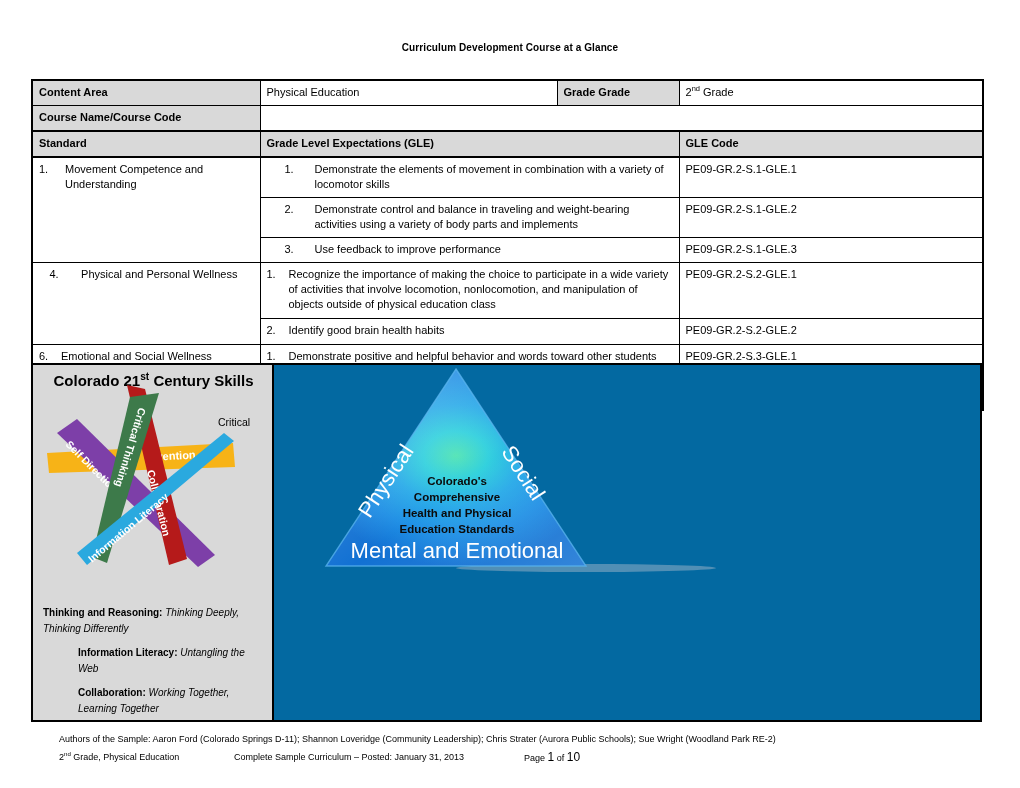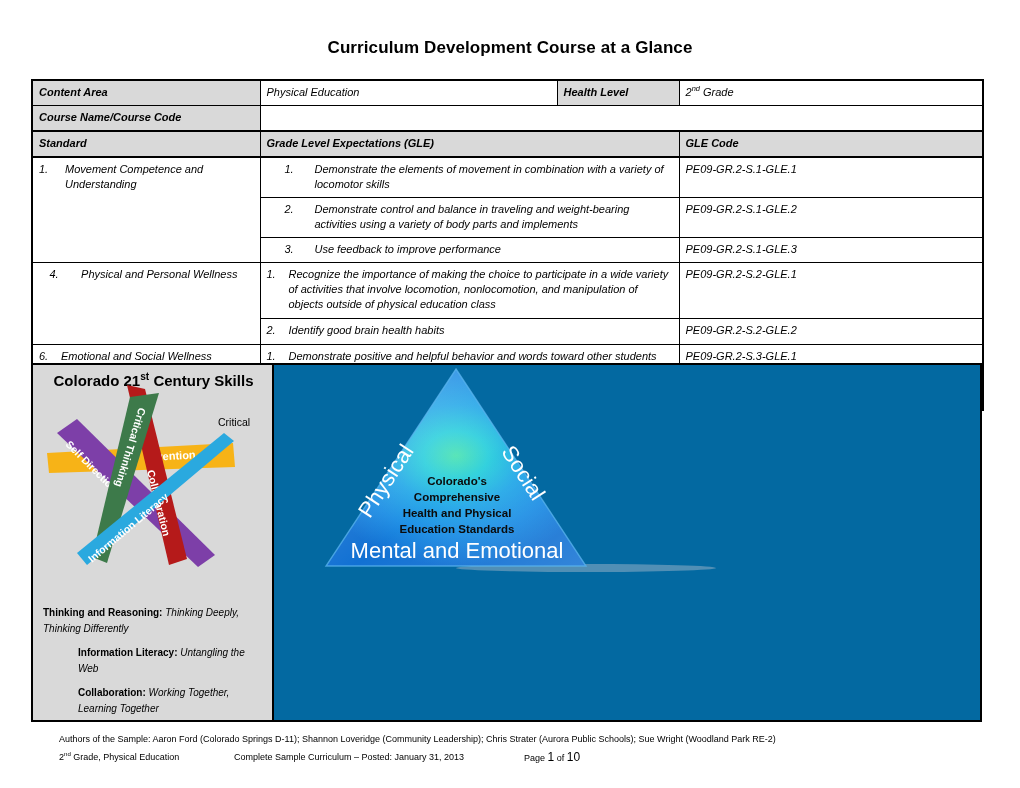--- a/index.html
+++ b/index.html
@@ -24,37 +24,36 @@
 
   
   .title-block {
     position: absolute;
     left: 0;
     top: 40px;
     width: 1020px;
     text-align: center;
   }
   .title-line {
-    font-size: 17px;
+    font-size: 10px;
     font-weight: bold;
     line-height: 15px;
     letter-spacing: 0.1px;
   }
   sup { font-size: 0.68em; vertical-align: super; line-height: 0; }
 
   
   .main-table {
     position: absolute;
     left: 31px;
     top: 79px;
     width: 951px;
     border-collapse: collapse;
     table-layout: fixed;
     font-size: 11px;
-    font-style: italic;
   }
   .main-table td {
     border: 1px solid #000000;
     padding: 4px 6px 5px 6px;
     vertical-align: top;
     line-height: 15px;
   }
   .shade { background: #d9d9d9; }
   .bold { font-weight: bold; }
 
@@ -186,21 +185,21 @@
     <colgroup>
       <col style="width:228px">
       <col style="width:297px">
       <col style="width:122px">
       <col style="width:304px">
     </colgroup>
     <tbody>
       <tr>
         <td class="shade bold rule-heavy-top rule-heavy-left">Content Area</td>
         <td class="rule-heavy-top">Physical Education</td>
-        <td class="shade bold rule-heavy-top">Health Level</td>
+        <td class="shade bold rule-heavy-top">Grade Grade</td>
         <td class="rule-heavy-top rule-heavy-right"><span>2</span><sup>nd</sup><span> Grade</span></td>
       </tr>
       <tr>
         <td class="shade bold rule-heavy-left rule-heavy-bottom">Course Name/Course Code</td>
         <td colspan="3" class="rule-heavy-right rule-heavy-bottom"></td>
       </tr>
 
       <tr>
         <td class="shade bold rule-heavy-top rule-heavy-left">Standard</td>
         <td colspan="2" class="shade bold rule-heavy-top">Grade Level Expectations (GLE)</td>

